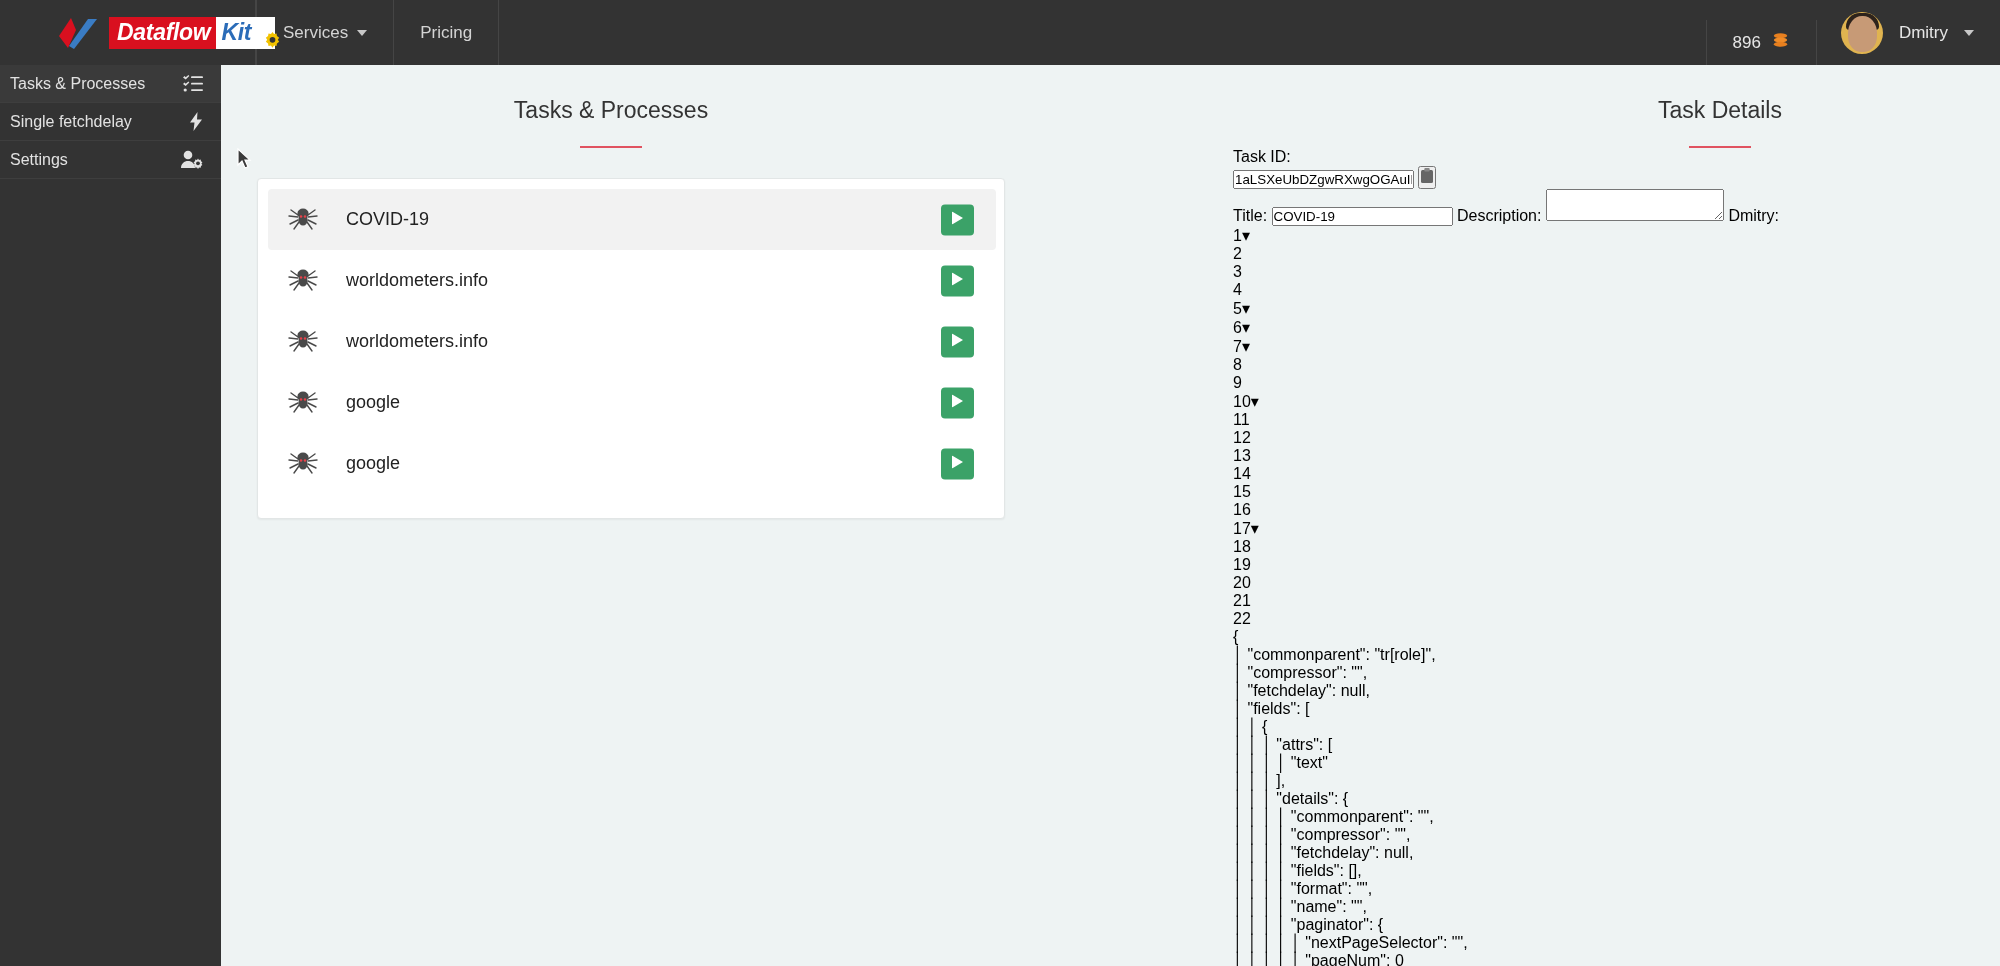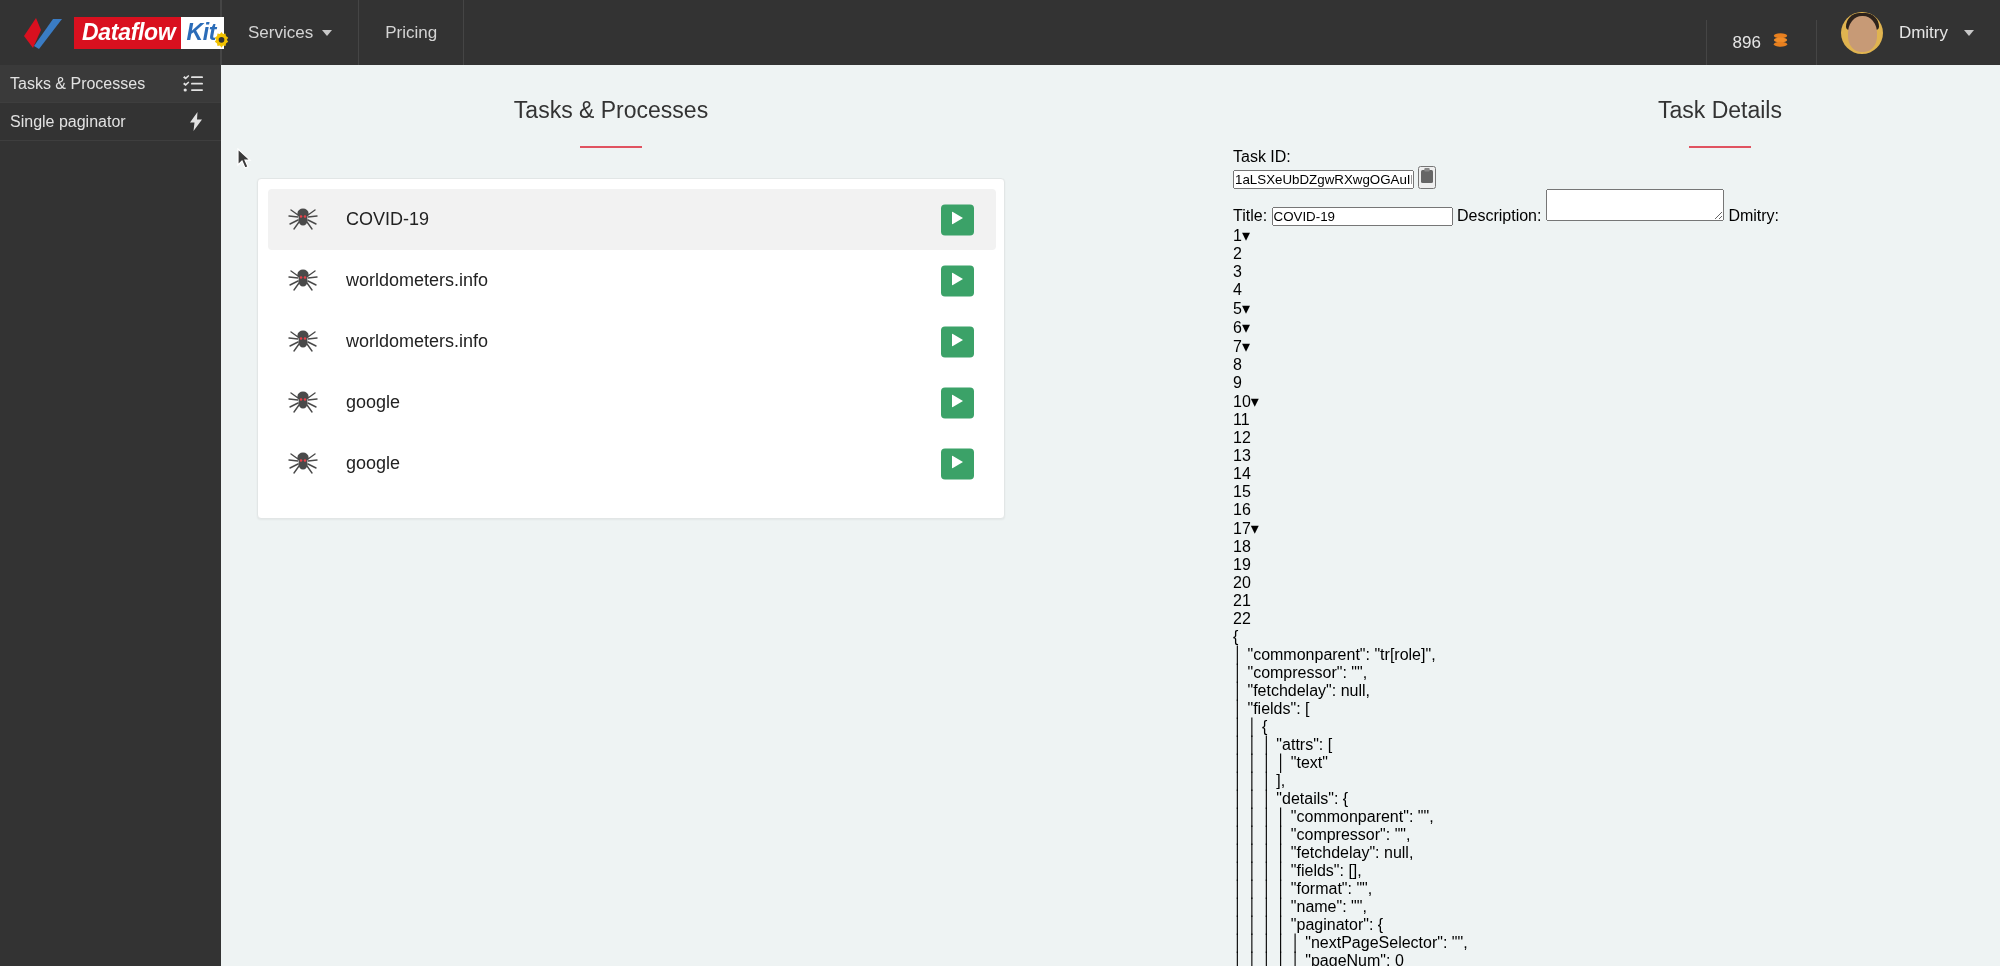--- a/index.html
+++ b/index.html
@@ -14,32 +14,33 @@
   .navbar {
     position: absolute; top: 0; left: 0;
     width: 2000px; height: 65px;
     background: #333333;
     display: flex; align-items: stretch;
   }
   .brand {
     width: 221px; height: 65px;
     display: flex; align-items: center; padding-left: 22px;
     border-right: 1px solid #454545;
+    margin-left: 35px;
   }
   .logo-mark { width: 44px; height: 34px; flex: none; margin-right: 8px; }
   .logo-word { display: flex; align-items: center; position: relative; }
   .logo-dataflow {
     background: #d9101f; color: #ffffff;
     font-size: 23px; font-weight: bold; font-style: italic;
     padding: 2px 6px 3px 8px; letter-spacing: -.3px;
   }
   .logo-kit {
     background: #ffffff; color: #2b6cb8;
     font-size: 23px; font-weight: bold; font-style: italic;
-    padding: 2px 8px 3px 5px; letter-spacing: -.3px;
+    padding: 2px 24px 3px 5px; letter-spacing: -.3px;
   }
   .logo-gear { position: absolute; right: -7px; bottom: -5px; }
 
   .nav-links { display: flex; align-items: stretch; justify-content: center; }
   .nav-link {
     display: flex; align-items: center; gap: 9px;
     padding: 0 26px; color: #d4d4d4; font-size: 17px;
     border-right: 1px solid #454545; cursor: pointer;
   }
   .nav-link:first-child { border-left: 1px solid #454545; }
@@ -194,28 +195,39 @@
         <rect x="8" y="1.3" width="12" height="1.8" rx=".9"></rect>
         <path d="M0 9.1L1.6 7.6 2.7 8.8 5.4 6.5 6.3 7.6 2.7 10.9z"></path>
         <rect x="8" y="7.8" width="12" height="1.8" rx=".9"></rect>
         <circle cx="2.2" cy="15" r="1.6"></circle>
         <rect x="8" y="14.2" width="12" height="1.8" rx=".9"></rect>
       </svg>
     </span>
   </div>
 
   <div class="side-item">
-    <span class="side-label">Single paginator</span>
+    <span class="side-label">Single fetchdelay</span>
     <span class="side-icon">
       <svg width="13" height="19" viewBox="0 0 13 19" fill="#e2e2e2">
         <path d="M7.5 0L0 10.5h4.5L3.5 19 12 7.5H7z"></path>
       </svg>
     </span>
   </div>
 
+  <div class="side-item">
+    <span class="side-label">Settings</span>
+    <span class="side-icon">
+      <svg width="22" height="19" viewBox="0 0 22 19" fill="#e2e2e2">
+        <circle cx="7" cy="5" r="4.3"></circle>
+        <path d="M0 18c0-4.3 3.2-7 7-7s7 2.7 7 7z"></path>
+        <path d="M17 8.5l1 1.4 1.7-.3.3 1.7 1.4 1-1 1.4 1 1.4-1.4 1-.3 1.7-1.7-.3-1 1.4-1-1.4-1.7.3-.3-1.7-1.4-1 1-1.4-1-1.4 1.4-1 .3-1.7 1.7.3z"></path>
+        <circle cx="17" cy="13.3" r="1.9" fill="#333"></circle>
+      </svg>
+    </span>
+  </div>
 </div>
 
 <div class="main">
 
   <div class="col-left">
     <div class="panel-title">Tasks &amp; Processes</div>
     <div class="title-rule"></div>
 
     <div class="list-card">
       <div class="list-scroll" id="task-list">

